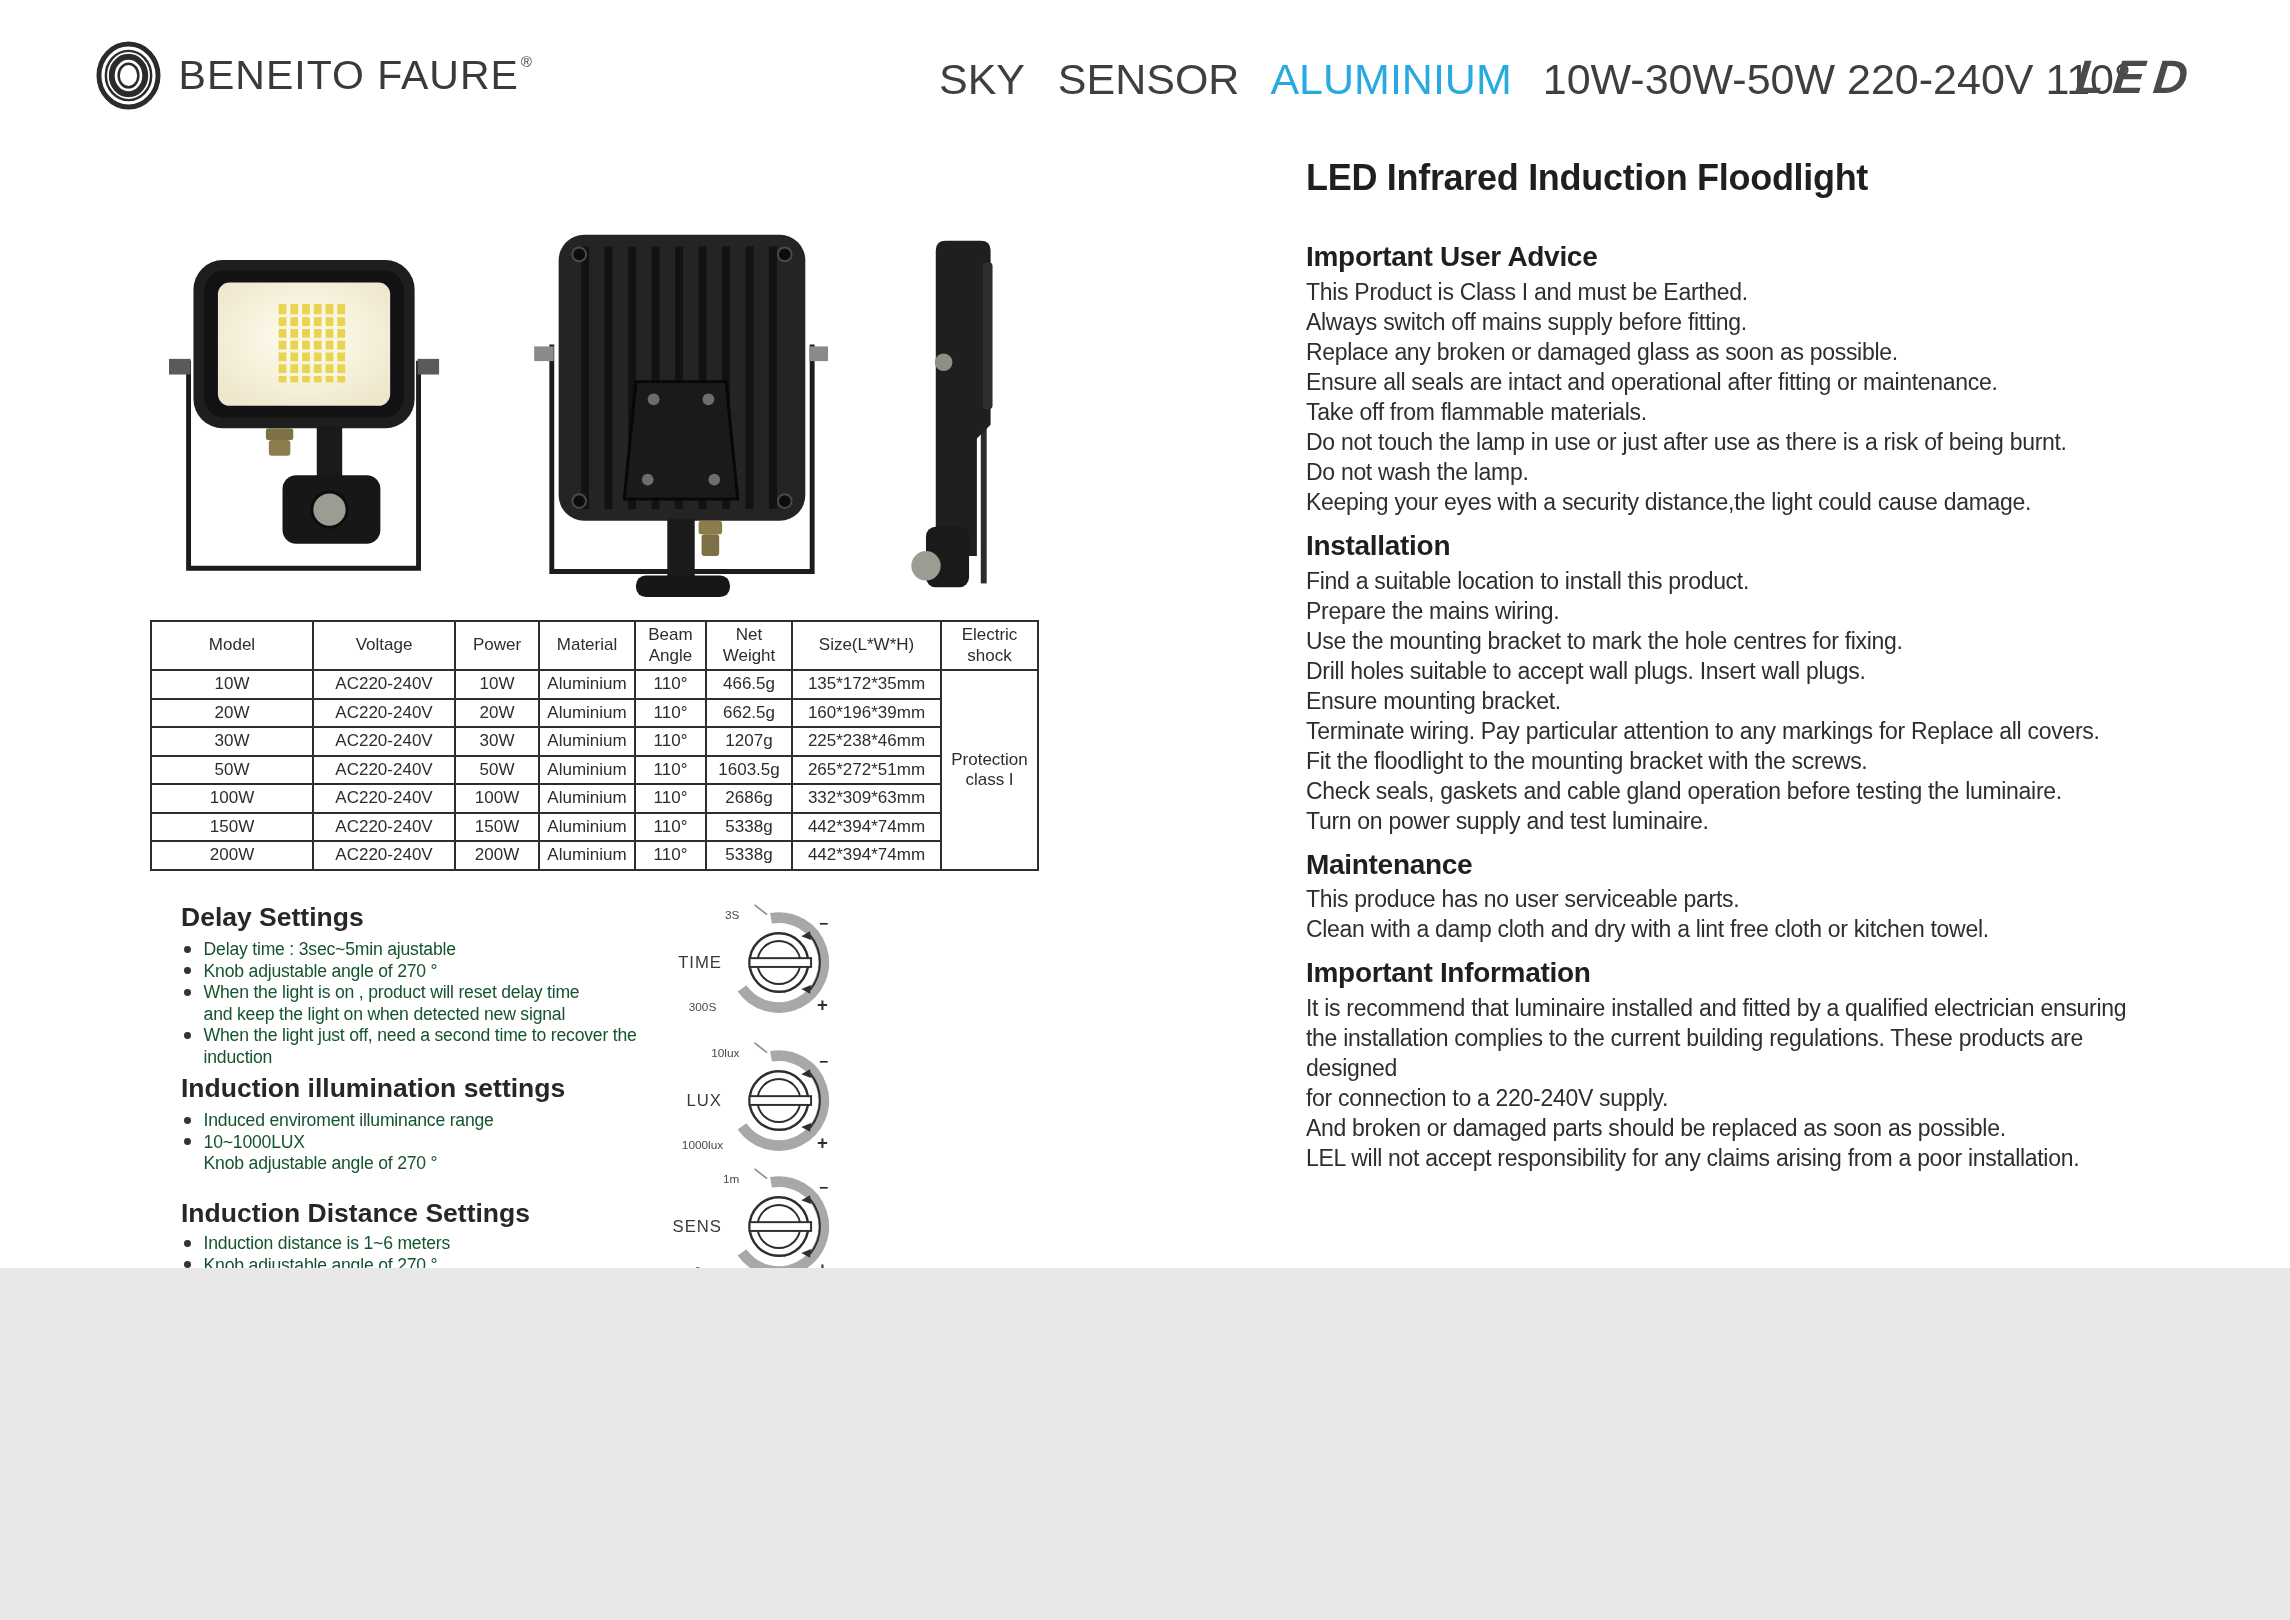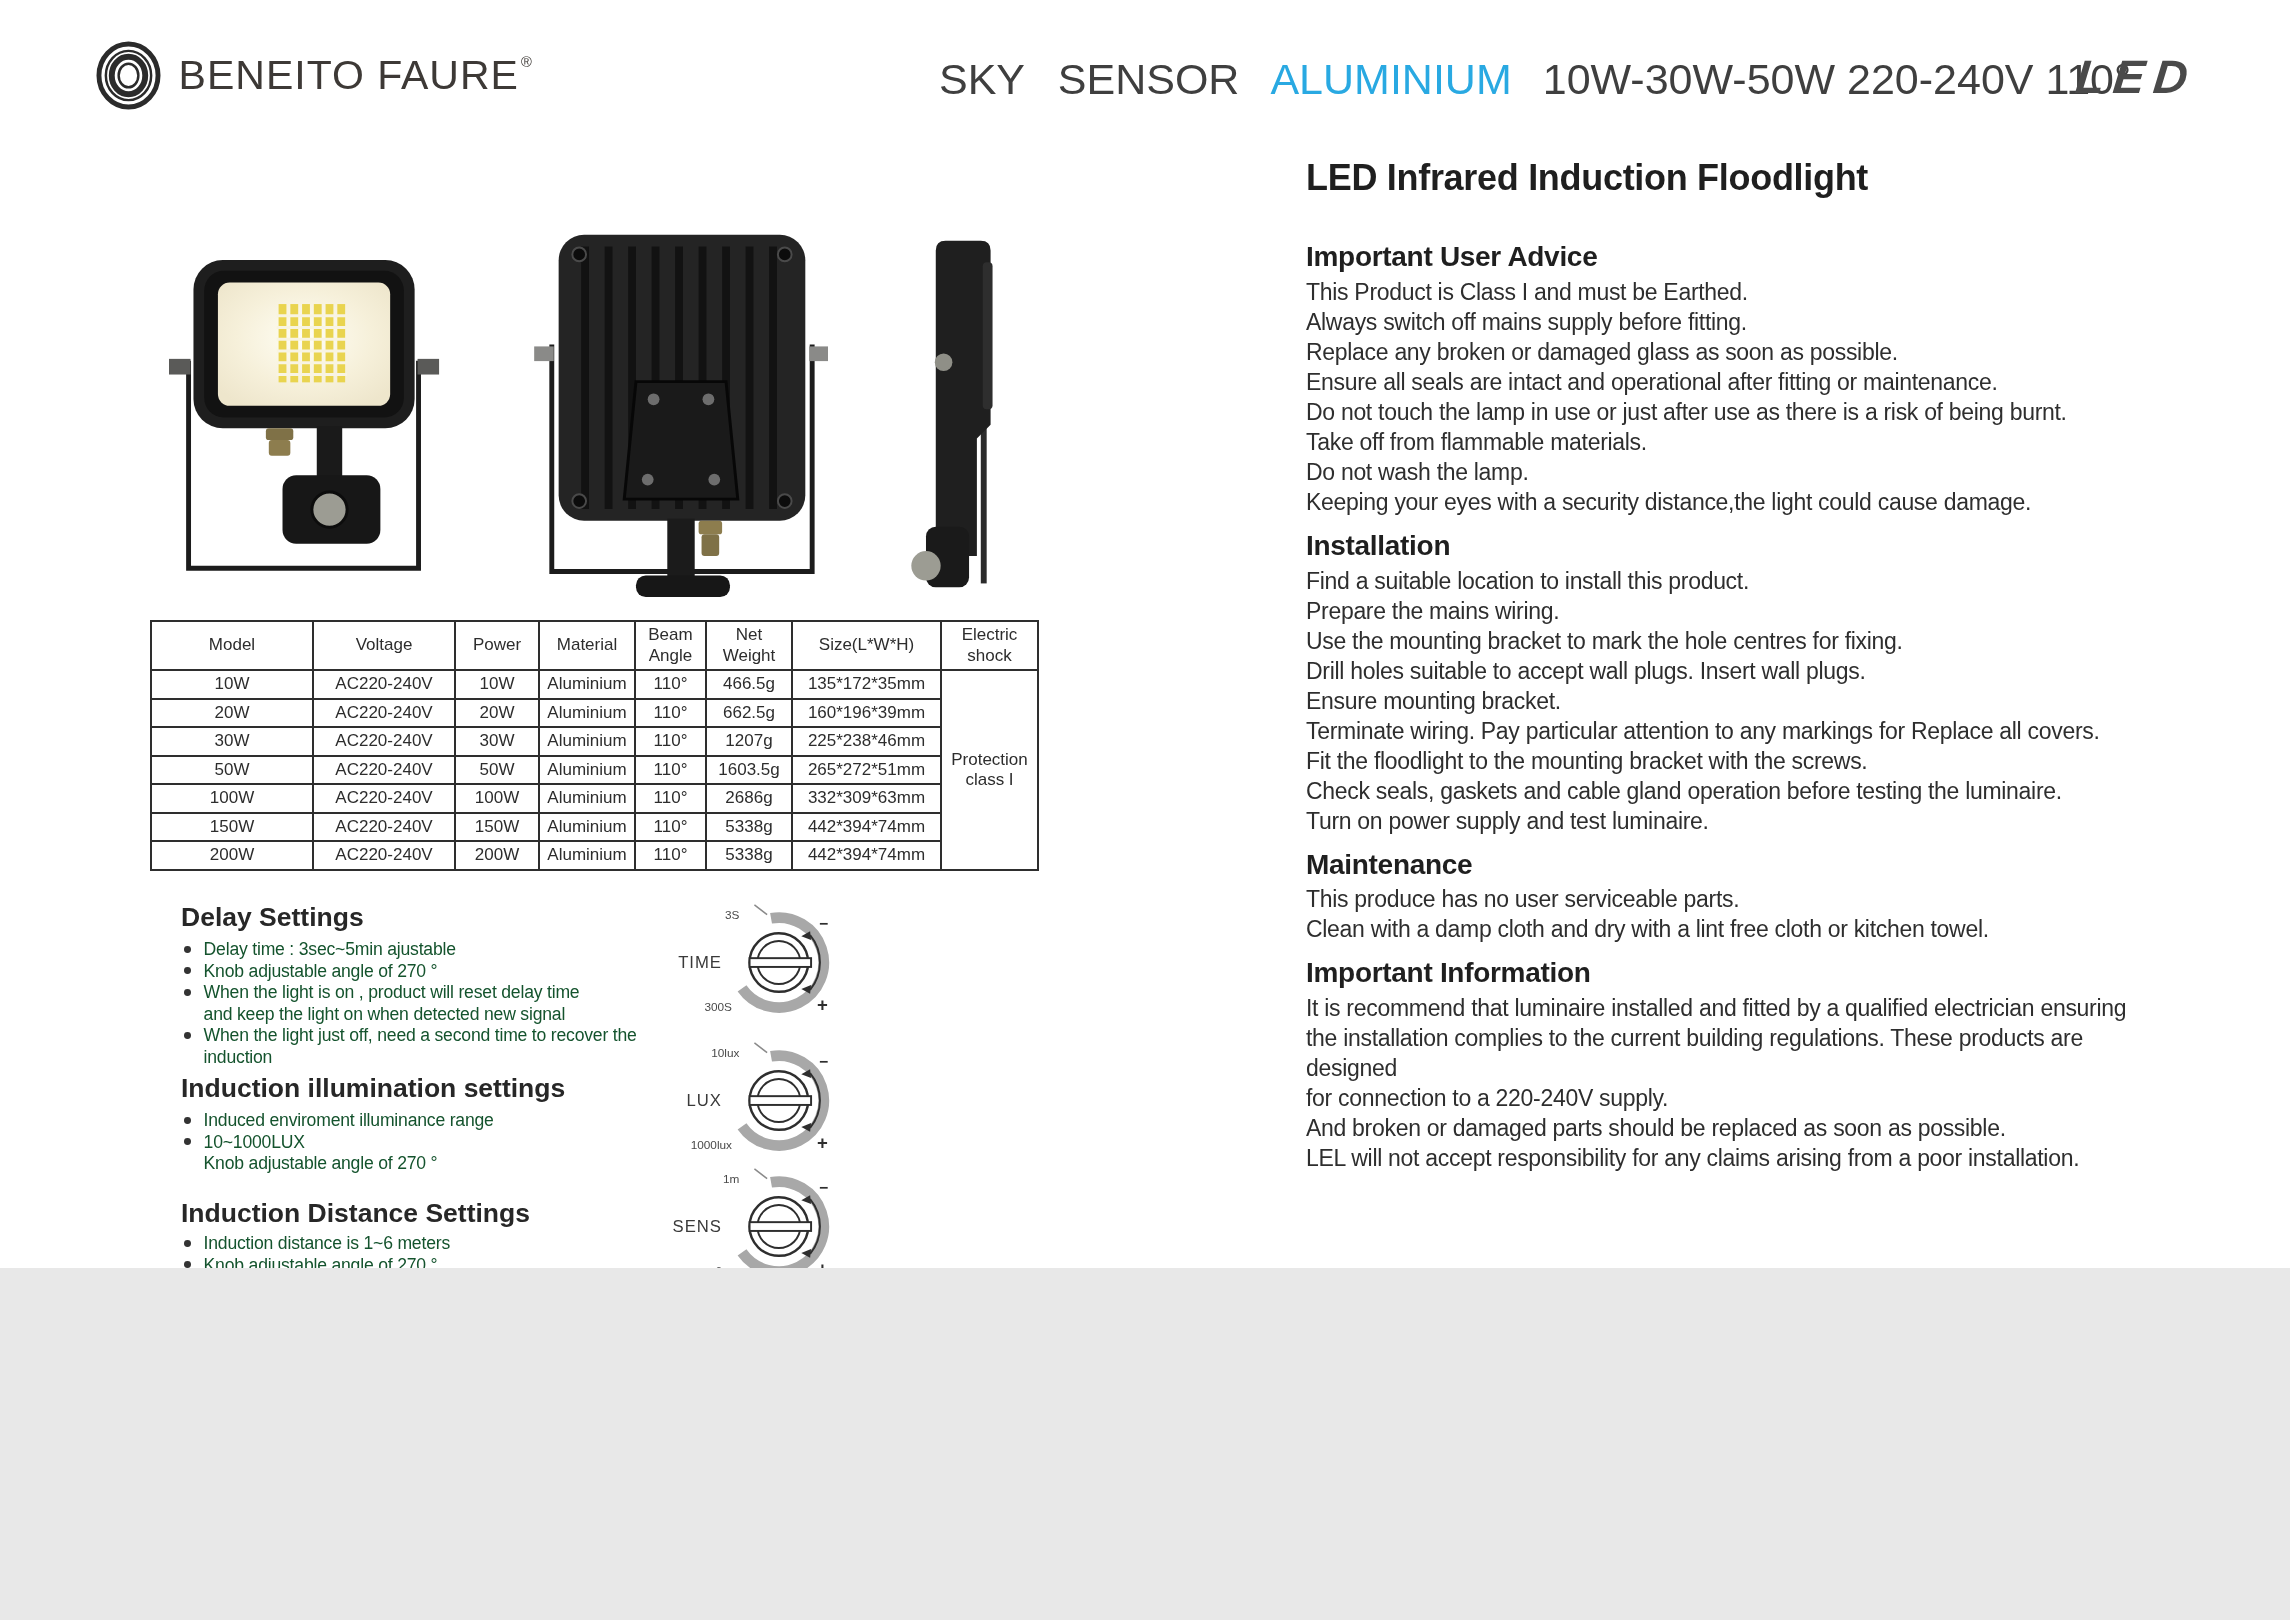--- a/index.html
+++ b/index.html
@@ -28,21 +28,21 @@
   .sec-h{font-size:26.5px;font-weight:700;color:#272727;white-space:nowrap;}
   .blist{font-size:17.6px;line-height:21.6px;letter-spacing:-0.2px;color:#14532d;}
   .bline{display:flex;}
   .bline .dot{width:6.9px;height:6.9px;border-radius:50%;background:#333;margin:6.9px 12.7px 0 0;flex:none;}
   .bline.nodot .dot{background:transparent;}
 
   
   .knob{width:191px;height:125px;}
   .knob .klabel{position:absolute;left:0;top:51px;width:51px;text-align:right;font-size:16.7px;color:#3a3a3a;letter-spacing:1px;}
   .knob .kmin{position:absolute;left:27.4px;top:5.9px;width:41px;text-align:right;font-size:11.8px;color:#4a4a4a;}
-  .knob .kmax{position:absolute;left:2px;top:98px;width:59px;text-align:right;font-size:11.8px;color:#4a4a4a;}
+  .knob .kmax{position:absolute;left:2px;top:98px;width:59px;text-align:center;font-size:11.8px;color:#4a4a4a;}
   .knob svg{position:absolute;left:54px;top:0;}
 
   .adj-head{left:167px;top:1409px;font-size:26.5px;font-weight:700;color:#272727;}
 
   
   .manual{left:1306px;top:155px;width:949px;color:#2e2e2e;}
   .manual .mtitle{font-size:36px;line-height:46px;font-weight:700;color:#1f1f1f;letter-spacing:-0.3px;}
   .manual h2{font-size:28px;line-height:33px;font-weight:700;color:#1f1f1f;margin:11.8px 0 3.9px 0;letter-spacing:-0.3px;}
   .manual p{font-size:23px;line-height:30px;margin:0;letter-spacing:-0.3px;}
   .manual .gap{height:27.4px;}
@@ -435,22 +435,22 @@
 
   <div class="abs manual">
     <div class="mtitle">LED Infrared Induction Floodlight</div>
     <div class="gap"></div>
 
     <h2>Important User Advice</h2>
     <p>This Product is Class I and must be Earthed.</p>
     <p>Always switch off mains supply before fitting.</p>
     <p>Replace any broken or damaged glass as soon as possible.</p>
     <p>Ensure all seals are intact and operational after fitting or maintenance.</p>
+    <p>Take off from flammable materials.</p>
     <p>Do not touch the lamp in use or just after use as there is a risk of being burnt.</p>
-    <p>Take off from flammable materials.</p>
     <p>Do not wash the lamp.</p>
     <p>Keeping your eyes with a security distance,the light could cause damage.</p>
 
     <h2>Installation</h2>
     <p>Find a suitable location to install this product.</p>
     <p>Prepare the mains wiring.</p>
     <p>Use the mounting bracket to mark the hole centres for fixing.</p>
     <p>Drill holes suitable to accept wall plugs. Insert wall plugs.</p>
     <p>Ensure mounting bracket.</p>
     <p>Terminate wiring. Pay particular attention to any markings for Replace all covers.</p>

